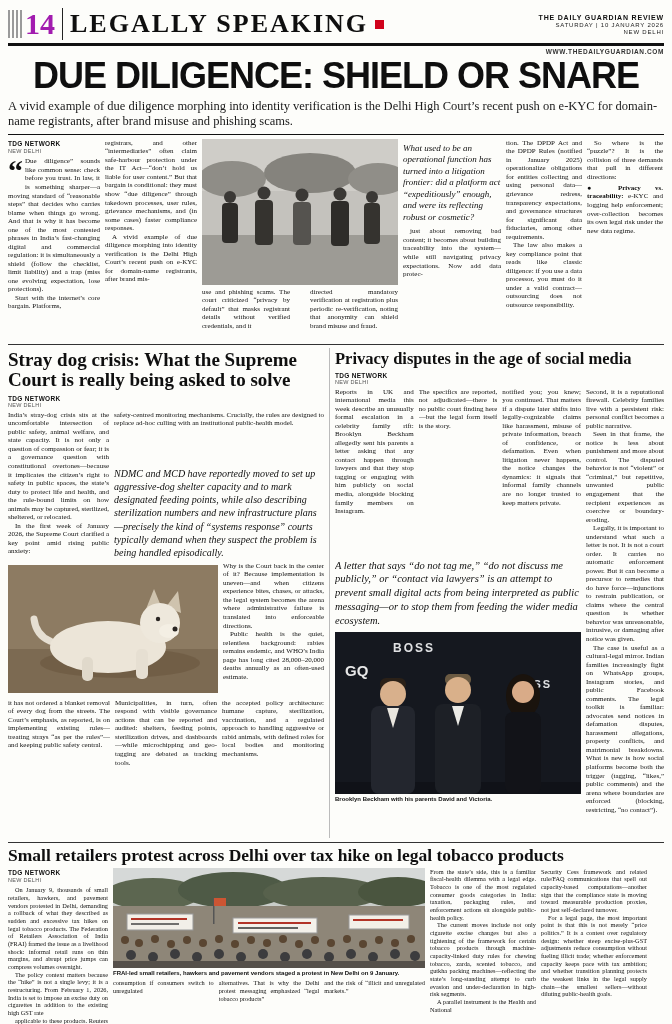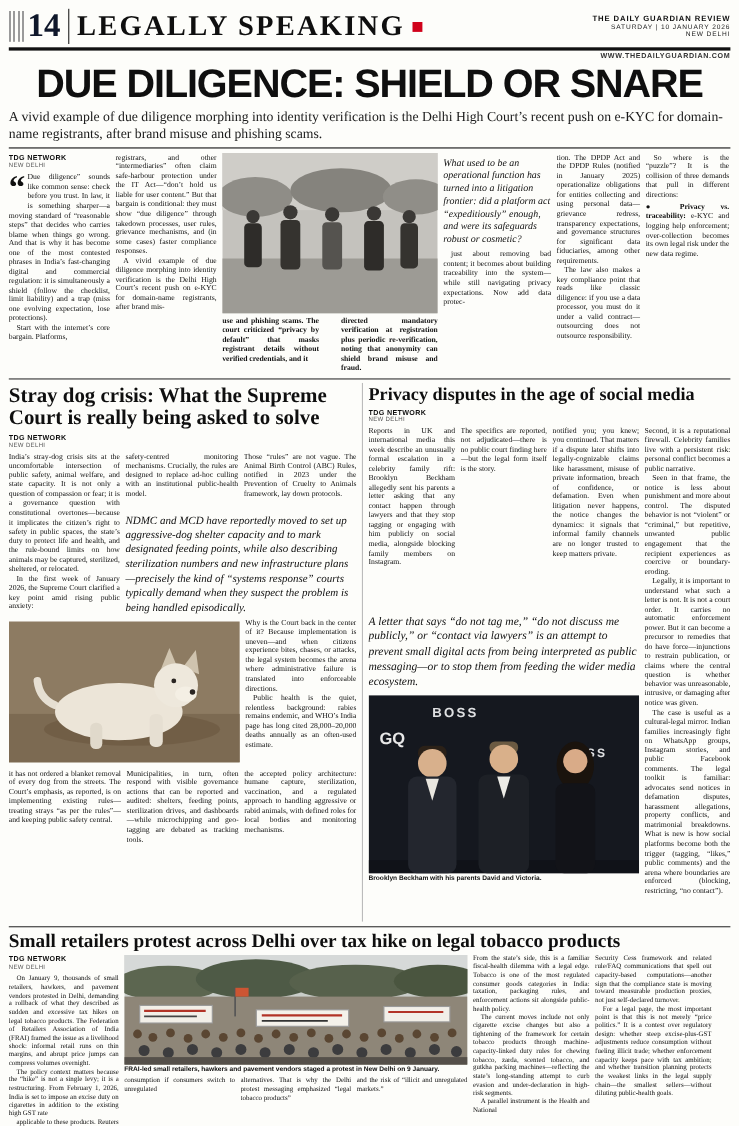--- a/index.html
+++ b/index.html
@@ -5,21 +5,21 @@
   * { box-sizing: border-box; }
   html,body { margin:0; padding:0; background:#e9e9e9; }
   .page { width:672px; height:1024px; margin:0 auto; background:#fdfdfa; color:#0f0f0f;
           font-family:"Liberation Serif", serif; padding:4px 8px; overflow:hidden; position:relative; }
 
   
   .masthead { display:flex; align-items:center; gap:7px; padding:4px 0 3px; }
   .pn-wrap { display:flex; align-items:center; gap:3px; }
   .pn-stripes { width:14px; height:28px;
     background:repeating-linear-gradient(90deg,#9a9a9a 0 2px,#fdfdfa 2px 4px); }
-  .pn { font:bold 30px/1 "Liberation Serif", serif; color:#0f172a; }
+  .pn { font:bold 30px/1 "Liberation Serif", serif; color:#a21caf; }
   .mast-div { width:1px; height:32px; background:#222; }
   .section-title { font-family:"Liberation Serif", serif; font-weight:bold; font-size:26px;
     letter-spacing:2px; line-height:1; }
   .accent-sq { width:9px; height:9px; background:#d0021b; }
   .spacer { flex:1; }
   .pub-block { text-align:right; font-family:"Liberation Sans", sans-serif; }
   .pub-name { font-weight:bold; font-size:7px; letter-spacing:.8px; }
   .pub-date,.pub-city { font-size:6px; letter-spacing:.8px; color:#222; margin-top:1px; }
   .mast-rule { border-top:3px solid #111; }
   .url-line { text-align:right; font-family:"Liberation Sans", sans-serif; font-weight:bold;
@@ -29,21 +29,21 @@
   .lead-headline { font-family:"Liberation Sans", sans-serif; font-weight:bold; font-size:36px;
     line-height:1.05; text-align:center; margin:1px 0 4px; letter-spacing:-1px; }
   .standfirst { font-size:12.5px; line-height:1.2; margin:0 0 5px; color:#1a1a1a; }
   .lead-body { display:flex; gap:5px; border-top:1px solid #111; padding-top:4px; height:206px; overflow:hidden; }
   .col { overflow:hidden; text-align:justify; font-size:7px; line-height:1.22; }
   .c1,.c2 { width:92px; flex:none; }
   .photocol { width:196px; flex:none; overflow:hidden; }
   .c3 { width:98px; flex:none; }
   .c4,.c5 { width:76px; flex:none; }
   .photo { display:block; width:100%; height:auto; }
-  .underrow { display:flex; gap:20px; margin-top:3px;font-weight:bold; }
+  .underrow { display:flex; gap:20px; margin-top:3px; }
   .underrow .mini { flex:1; }
   .para { margin:0; text-indent:7px; }
   .col > .para:first-child, .flow > .para:first-child, .mini > .para:first-child { text-indent:0; }
   .dropq { float:left; font-size:30px; line-height:.85; font-weight:bold; margin:1px 2px 0 0; }
   .lead-pull { font-style:italic; font-size:9px; line-height:1.28; text-align:left; margin:4px 0; }
   .bullets .para { text-indent:0; margin-top:2.5px; }
 
   .section-rule { border-top:1px solid #333; margin:4px 0 3px; }
 
   
@@ -153,21 +153,21 @@
         <div class="underrow">
           <div class="col mini">
               <p class="para">use and phishing scams. The court criticized “privacy by default” that masks registrant details without verified credentials, and it</p>
             </div>
           <div class="col mini">
               <p class="para">directed mandatory verification at registration plus periodic re-verification, noting that anonymity can shield brand misuse and fraud.</p>
             </div>
         </div>
       </div>
       <div class="col c3">
-        <div class="lead-pull">What used to be an operational function has turned into a litigation frontier: did a platform act “expeditiously” enough, and were its safeguards robust or cosmetic?</div>
+        <div class="lead-pull">What used to be an operational function has turned into a litigation frontier: did a platform act “expeditiously” enough, and were its reflecting robust or cosmetic?</div>
         <div>
             <p class="para">just about removing bad content; it becomes about building traceability into the system—while still navigating privacy expectations. Now add data protec-</p>
           </div>
       </div>
       <div class="col c4">
           <p class="para">tion. The DPDP Act and the DPDP Rules (notified in January 2025) operationalize obligations for entities collecting and using personal data—grievance redress, transparency expectations, and governance structures for significant data fiduciaries, among other requirements.</p>
           <p class="para">The law also makes a key compliance point that reads like classic diligence: if you use a data processor, you must do it under a valid contract—outsourcing does not outsource responsibility.</p>
         </div>
       <div class="col c5">
         <div>
@@ -191,23 +191,20 @@
       </div>
       <div class="row s-row1">
         <div class="col w100">
             <p class="para">India’s stray-dog crisis sits at the uncomfortable intersection of public safety, animal welfare, and state capacity. It is not only a question of compassion or fear; it is a governance question with constitutional overtones—because it implicates the citizen’s right to safety in public spaces, the state’s duty to protect life and health, and the rule-bound limits on how animals may be captured, sterilized, sheltered, or relocated.</p>
             <p class="para">In the first week of January 2026, the Supreme Court clarified a key point amid rising public anxiety:</p>
           </div>
         <div class="zone">
           <div class="row ztop">
             <div class="col mini">
                 <p class="para">safety-centred monitoring mechanisms. Crucially, the rules are designed to replace ad-hoc culling with an institutional public-health model.</p>
-              </div>
-            <div class="col mini">
-                <p class="para">Those “rules” are not vague. The Animal Birth Control (ABC) Rules, notified in 2023 under the Prevention of Cruelty to Animals framework, lay down protocols.</p>
               </div>
           </div>
           <div class="stray-stand">NDMC and MCD have reportedly moved to set up aggressive-dog shelter capacity and to mark designated feeding points, while also describing sterilization numbers and new infrastructure plans—precisely the kind of “systems response” courts typically demand when they suspect the problem is being handled episodically.</div>
         </div>
       </div>
       <div class="row s-row2">
         <svg class="photo dogphoto" viewBox="0 0 210 128" aria-hidden="true">
           <rect width="210" height="128" fill="#8d7b62"></rect>
           <rect y="84" width="210" height="44" fill="#7c6a52"></rect>
           <ellipse cx="112" cy="98" rx="80" ry="15" fill="#6a573f" opacity="0.6"></ellipse>

